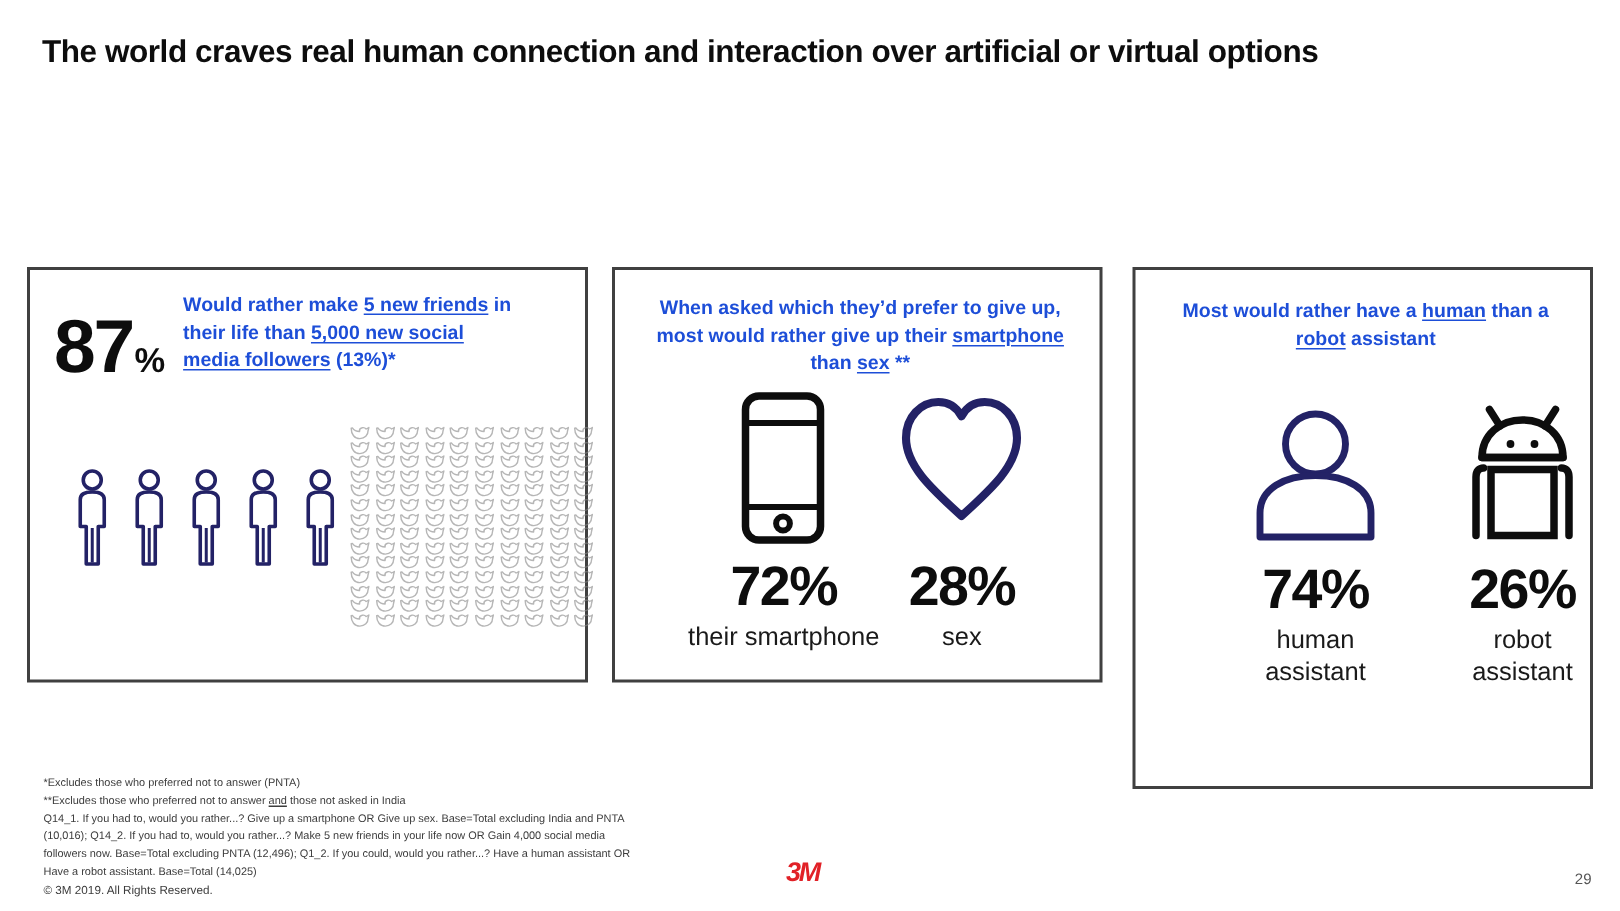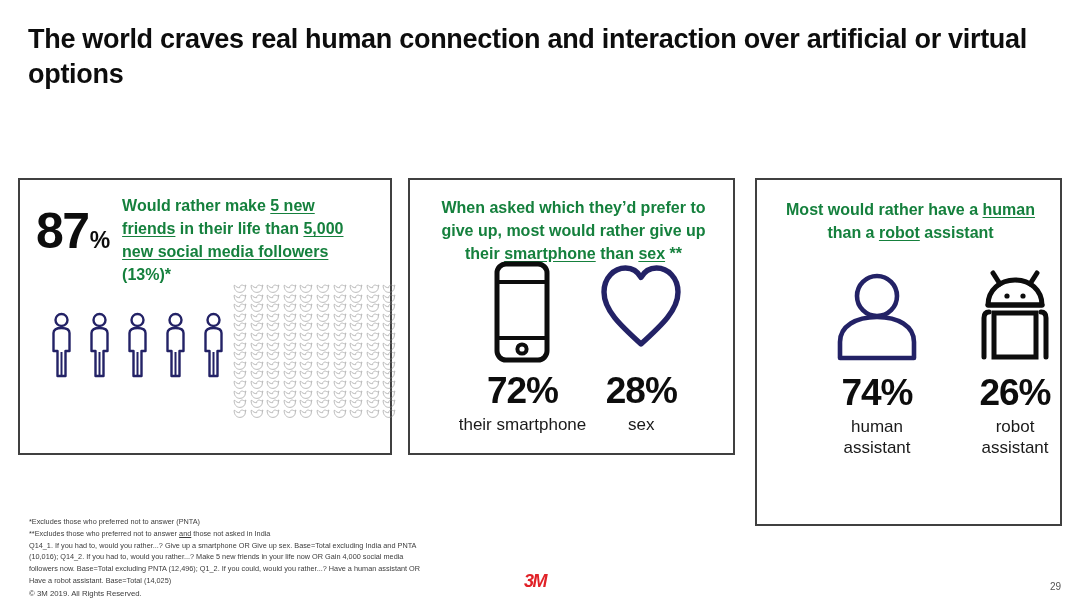--- a/index.html
+++ b/index.html
@@ -15,43 +15,43 @@
     color: #111111;
     overflow: hidden;
   }
 
   
   #slide-title {
     position: absolute;
     left: 28px;
     top: 22px;
     width: 1030px;
-    font-size: 27px;
+    font-size: 21px;
     font-weight: bold;
     line-height: 1.28;
     letter-spacing: -0.3px;
     color: #0d0d0d;
   }
 
   
   .panel {
     position: absolute;
     border: 2px solid #404040;
     background: #ffffff;
     box-sizing: border-box;
   }
   #panel-1 { left: 18px;  top: 178px; width: 374px; height: 277px; }
   #panel-2 { left: 408px; top: 178px; width: 327px; height: 277px; }
   #panel-3 { left: 755px; top: 178px; width: 307px; height: 348px; }
 
   .panel-headline {
-    font-size: 16px;
+    font-size: 13px;
     font-weight: bold;
     line-height: 1.44;
-    color: #15803d;
+    color: #1d4ed8;
     text-align: center;
   }
   .panel-headline u { text-decoration: underline; text-underline-offset: 1.5px; }
 
   
   #p1-top {
     position: absolute;
     left: 0; top: 14px;
     width: 100%;
     display: flex;

